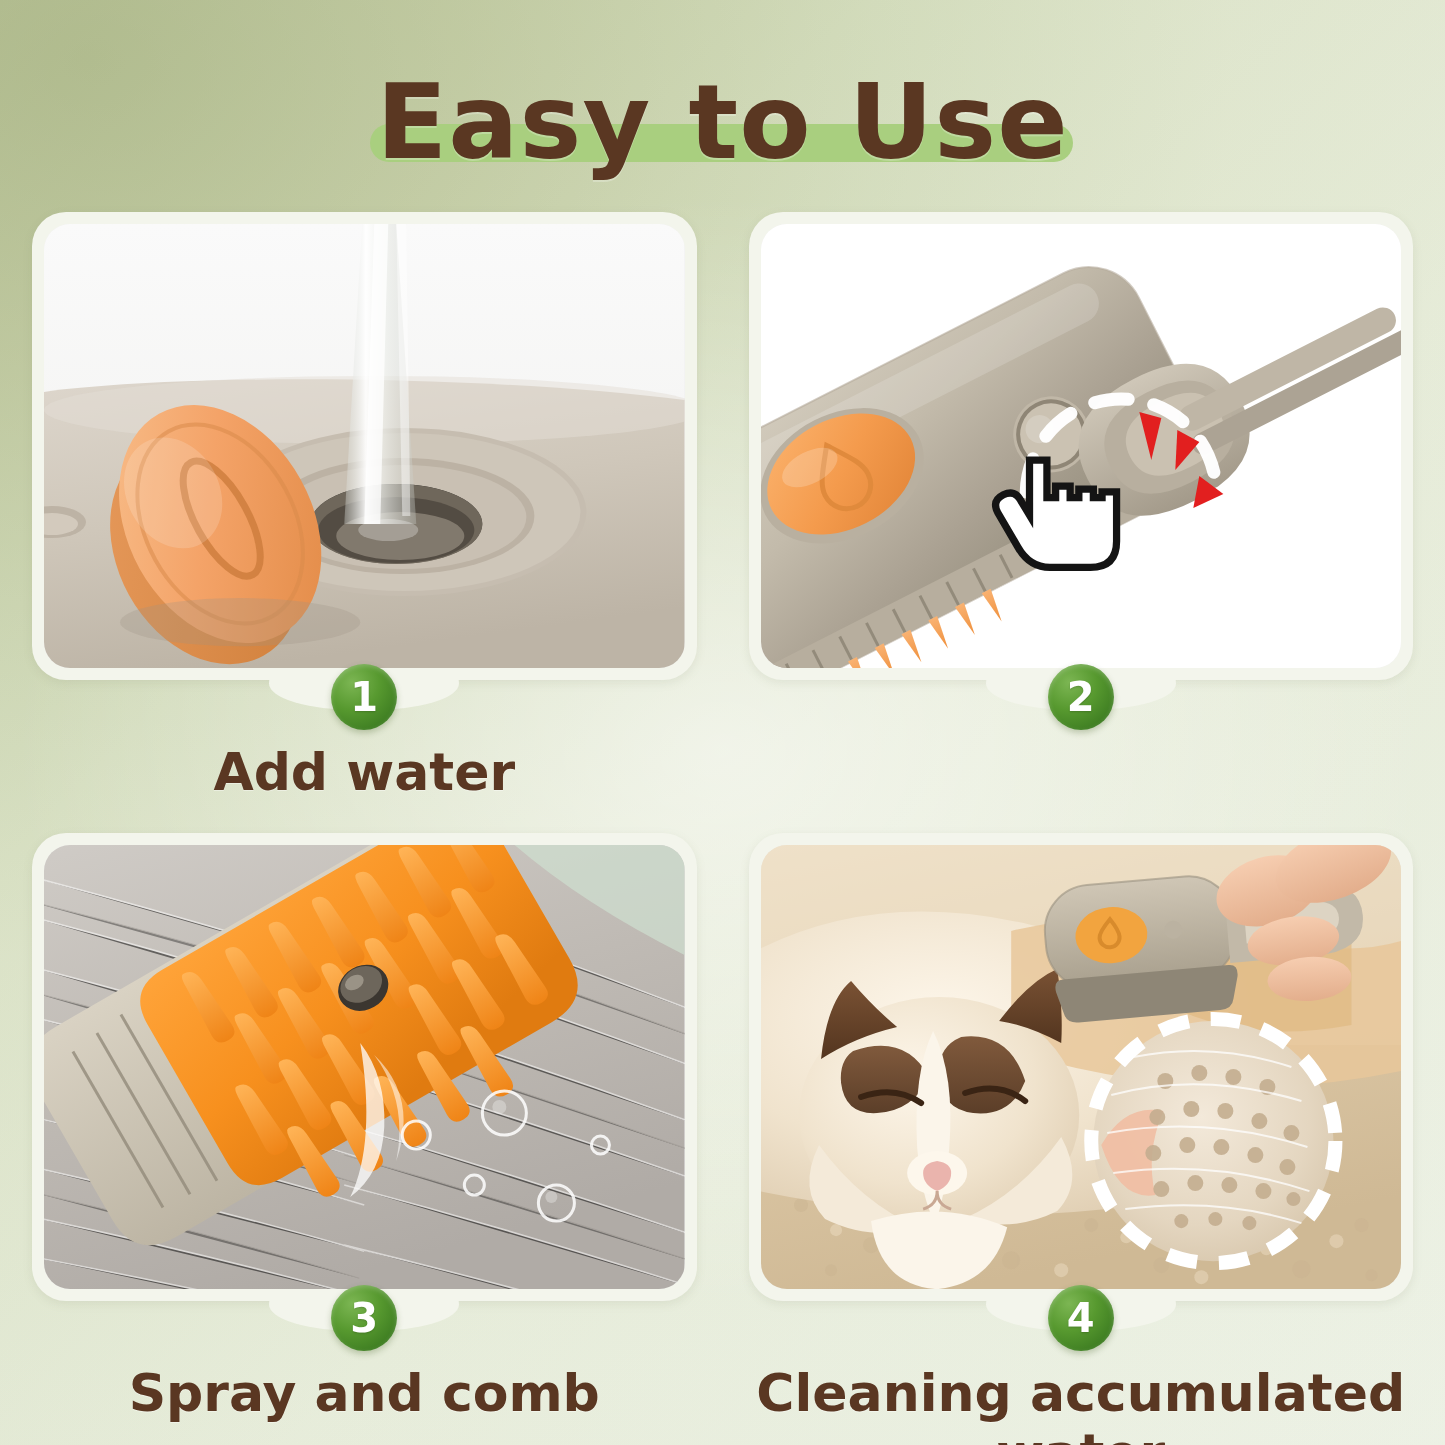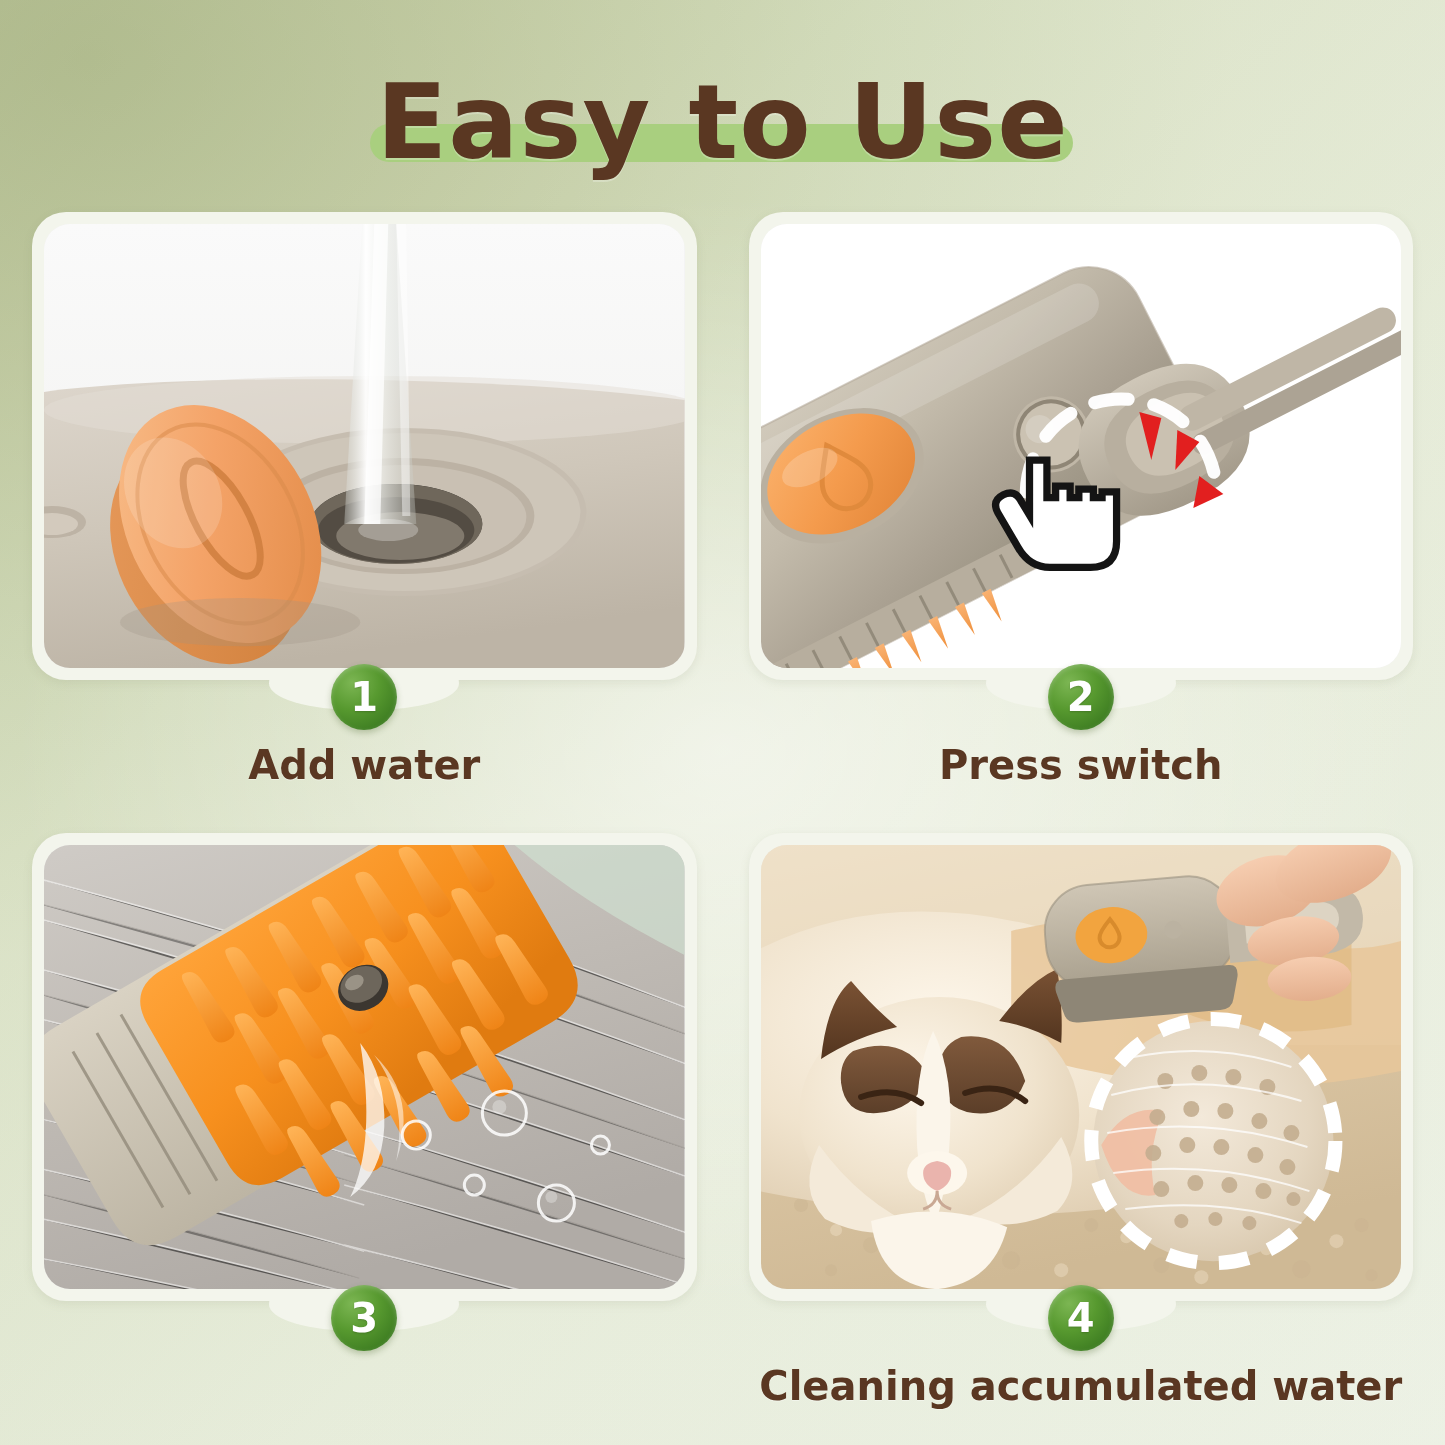--- a/index.html
+++ b/index.html
@@ -80,21 +80,21 @@
     display:flex; align-items:center; justify-content:center; z-index:4;
   }
   .badge span {
     font-family:"DejaVu Sans", sans-serif;
     font-size:40px; font-weight:bold; color:#fff; line-height:1;
     text-shadow:0 1px 2px rgba(0,0,0,.18);
   }
   .caption {
     position:absolute; top:530px; left:0; right:0; text-align:center;
     font-family:"DejaVu Sans", sans-serif;
-    font-size:40px; font-weight:bold; color:#5a3722;
+    font-size:52px; font-weight:bold; color:#5a3722;
     text-shadow:0 1px 0 rgba(255,255,255,.4);
   }
 </style>
 </head>
 <body>
 
 <div id="page"></div>
 
 <div class="title-wrap">
   <div class="title-inner">
@@ -278,21 +278,20 @@
         </g>
 
         <g transform="translate(248,236) scale(1.45)">
           <path d="M14 0 h12 v26 h6 v-8 h10 v8 h6 v-6 h10 v6 h6 v-4 h10 v34 q0 18 -18 18 h-28 q-14 0 -22 -14 l-14 -24 q-4 -8 4 -12 q8 -4 12 4 l6 10 z" fill="#ffffff" stroke="#141414" stroke-width="5" stroke-linejoin="miter"></path>
         </g>
       </svg>
     </div>
     <div class="badge">
       <span>2</span>
     </div>
-    <div class="caption">Press switch</div>
   </div>
 
   <div class="step">
     <div class="frame">
         <div class="hump"></div>
       </div>
     <div class="photo">
       <svg viewBox="0 0 640 444" preserveAspectRatio="xMidYMid slice">
         <defs>
           <linearGradient id="p3fur" x1="0" y1="0" x2="0.4" y2="1">
@@ -416,20 +415,21 @@
         </g>
         <g fill="#ffffff" opacity=".3">
           <circle cx="455" cy="262" r="7"></circle>
             <circle cx="507" cy="352" r="6"></circle>
         </g>
       </svg>
     </div>
     <div class="badge">
       <span>3</span>
     </div>
+    <div class="caption">Spray and comb</div>
   </div>
 
   <div class="step">
     <div class="frame">
         <div class="hump"></div>
       </div>
     <div class="photo">
       <svg viewBox="0 0 640 444" preserveAspectRatio="xMidYMid slice">
         <defs>
           <linearGradient id="p4rug" x1="0" y1="0" x2="0.3" y2="1">

